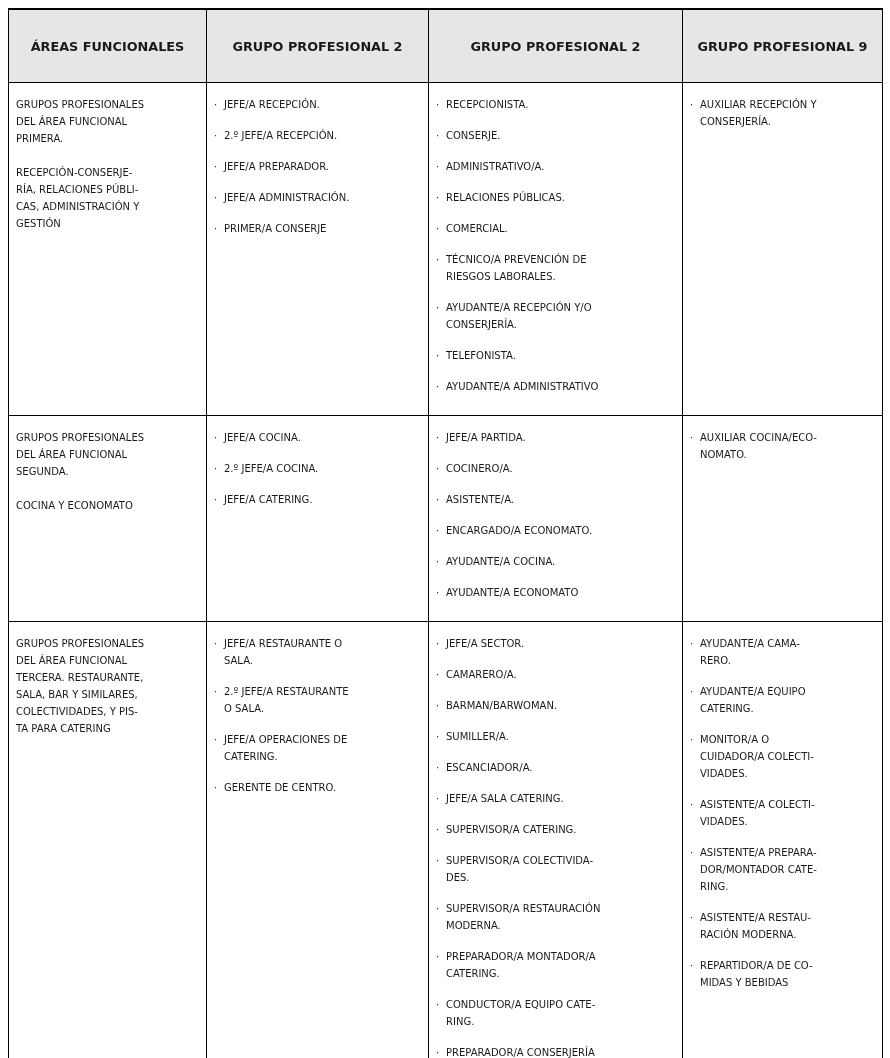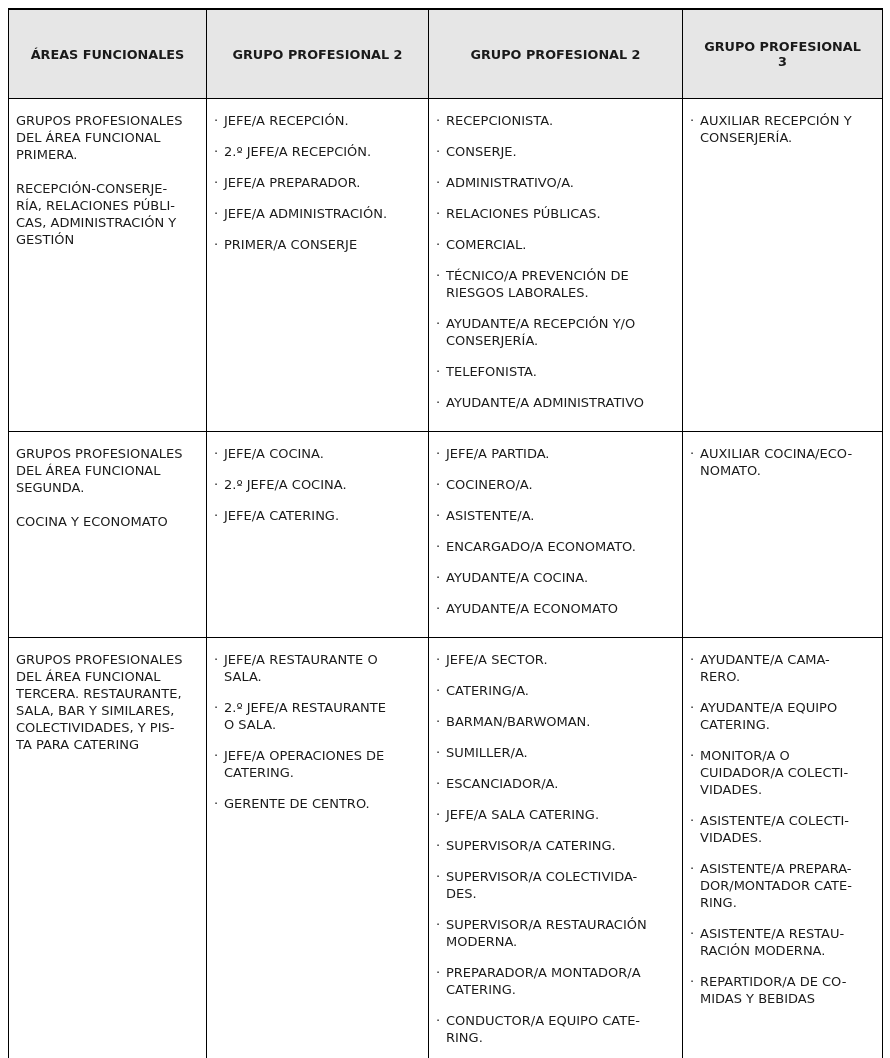--- a/index.html
+++ b/index.html
@@ -25,25 +25,25 @@
     border: 1px solid var(--border, #000);
     overflow: hidden;
   }
   table.grid th {
     background: var(--header_bg, #e6e6e6);
     font-weight: bold;
     font-size: 12.8px;
     text-align: center;
     vertical-align: middle;
     height: 48px;
-    padding: 20px;
+    padding: 12px;
   }
   table.grid td {
     vertical-align: top;
-    font-size: 13px;
+    font-size: 10px;
     line-height: 17px;
     padding: 13px 5px 20px 7px;
   }
   .area-text { white-space: pre-line; }
   .li { display: flex; margin: 0 0 14px 0; }
   .li:last-child { margin-bottom: 0; }
   .bullet { flex: none; width: 10px; }
   .li-text { white-space: pre-line; }
   tr.r1 { height: 327px; }
   tr.r2 { height: 193px; }
@@ -57,21 +57,21 @@
     <col style="width:198px">
     <col style="width:222px">
     <col style="width:254px">
     <col style="width:200px">
   </colgroup>
   <thead>
     <tr>
       <th>ÁREAS FUNCIONALES</th>
       <th>GRUPO PROFESIONAL 2</th>
       <th>GRUPO PROFESIONAL 2</th>
-      <th>GRUPO PROFESIONAL 3</th>
+      <th>GRUPO PROFESIONAL 9</th>
     </tr>
   </thead>
   <tbody>
     <tr class="r1">
       <td>
         <div class="area-text">GRUPOS PROFESIONALES
 DEL ÁREA FUNCIONAL
 PRIMERA.
 
 RECEPCIÓN-CONSERJE-
@@ -235,21 +235,21 @@
             <span class="li-text">GERENTE DE CENTRO.</span>
           </div>
         </td>
       <td>
           <div class="li">
             <span class="bullet">·</span>
             <span class="li-text">JEFE/A SECTOR.</span>
           </div>
           <div class="li">
             <span class="bullet">·</span>
-            <span class="li-text">CATERING/A.</span>
+            <span class="li-text">CAMARERO/A.</span>
           </div>
           <div class="li">
             <span class="bullet">·</span>
             <span class="li-text">BARMAN/BARWOMAN.</span>
           </div>
           <div class="li">
             <span class="bullet">·</span>
             <span class="li-text">SUMILLER/A.</span>
           </div>
           <div class="li">

